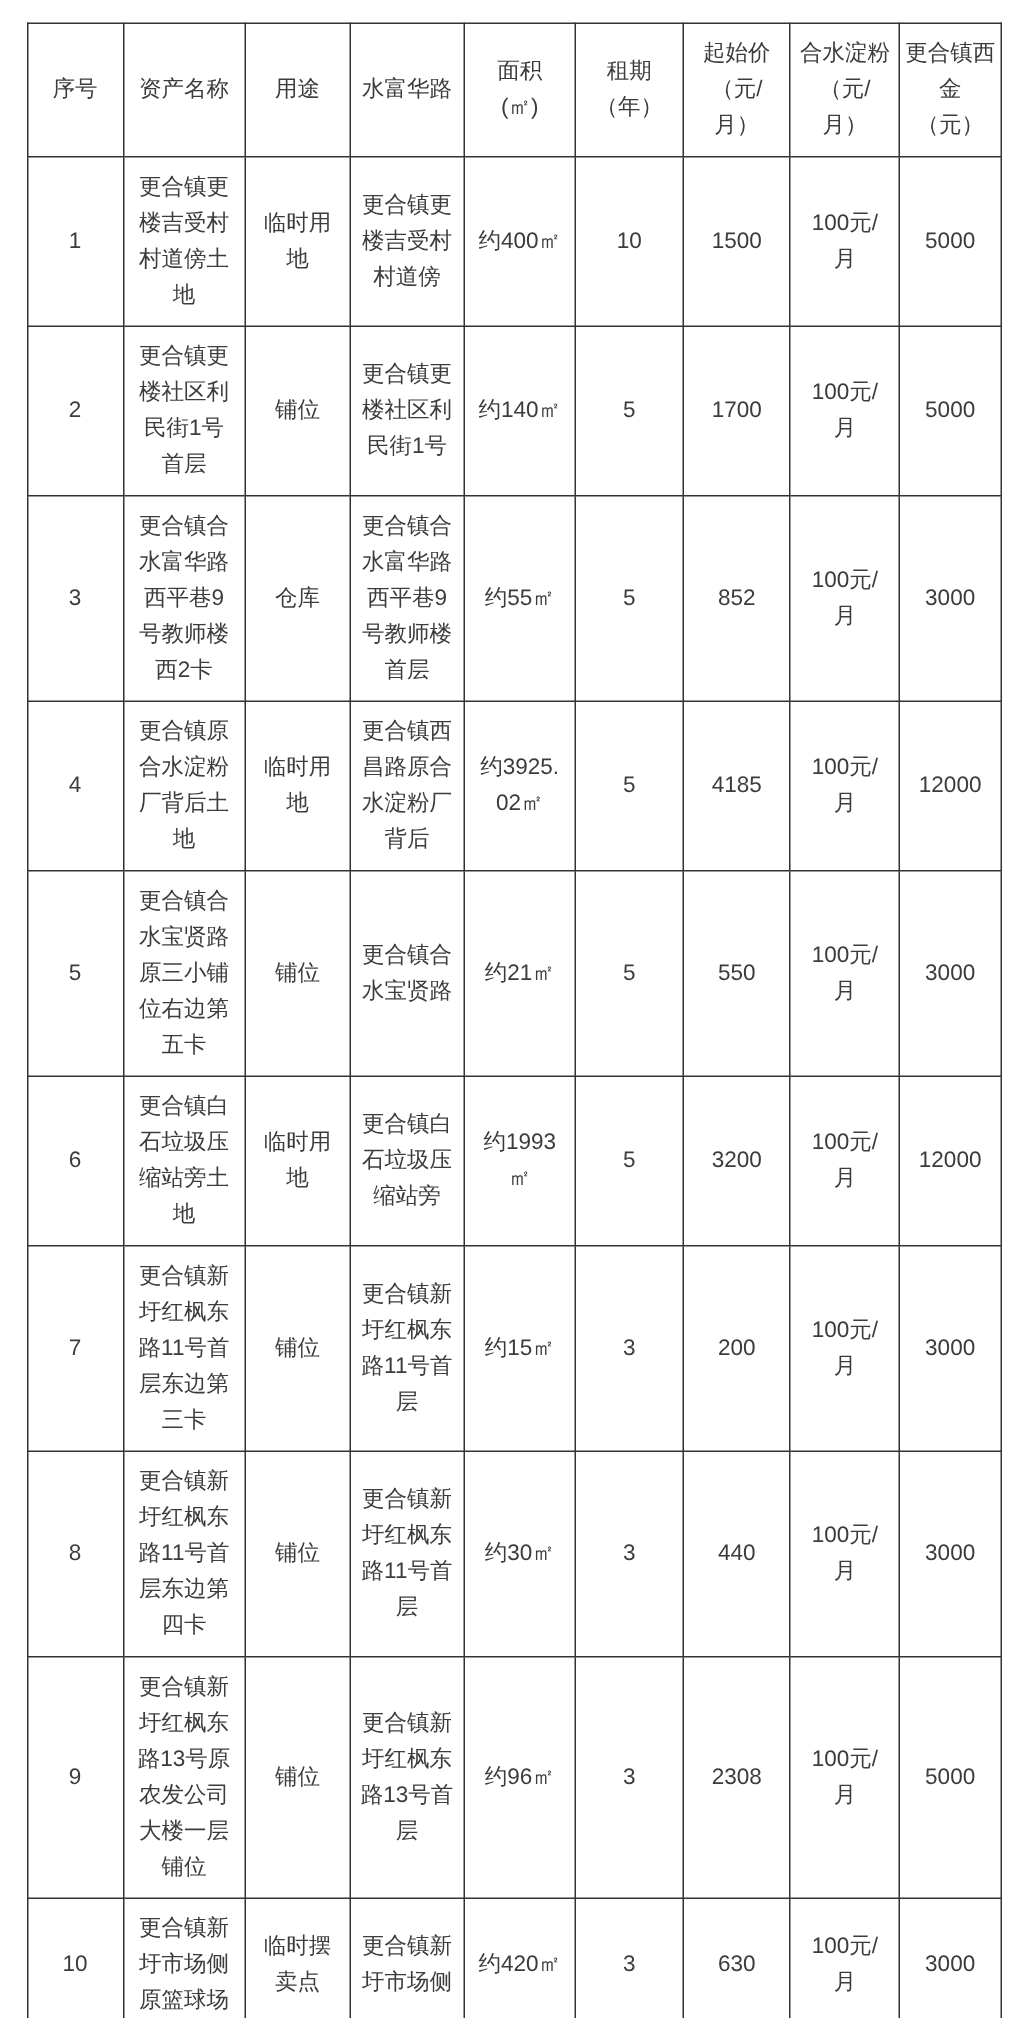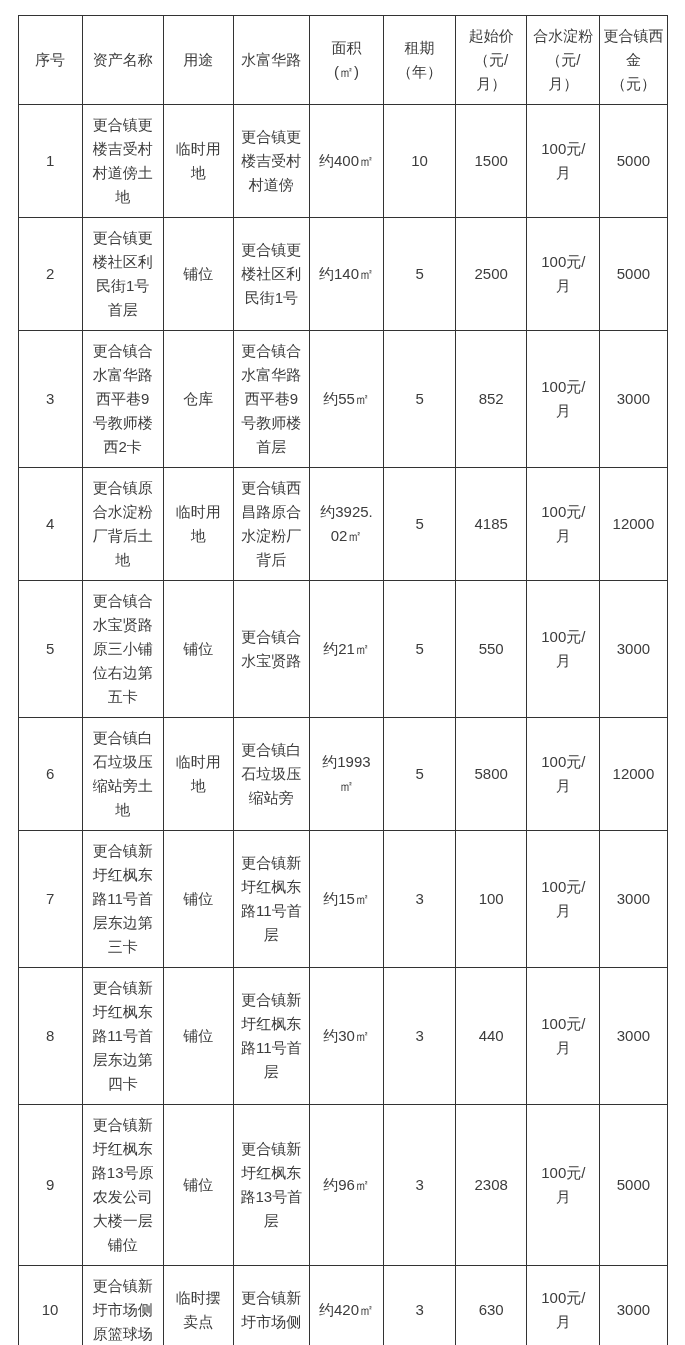--- a/index.html
+++ b/index.html
@@ -96,21 +96,21 @@
         <td>更合镇更
 楼社区利
 民街1号
 首层</td>
         <td>铺位</td>
         <td>更合镇更
 楼社区利
 民街1号</td>
         <td>约140㎡</td>
         <td>5</td>
-        <td>2500</td>
+        <td>1700</td>
         <td>100元/
 月</td>
         <td>5000</td>
       </tr>
       <tr>
         <td>3</td>
         <td>更合镇合
 水富华路
 西平巷9
 号教师楼
@@ -172,40 +172,40 @@
 缩站旁土
 地</td>
         <td>临时用
 地</td>
         <td>更合镇白
 石垃圾压
 缩站旁</td>
         <td>约1993
 ㎡</td>
         <td>5</td>
-        <td>5800</td>
+        <td>3200</td>
         <td>100元/
 月</td>
         <td>12000</td>
       </tr>
       <tr>
         <td>7</td>
         <td>更合镇新
 圩红枫东
 路11号首
 层东边第
 三卡</td>
         <td>铺位</td>
         <td>更合镇新
 圩红枫东
 路11号首
 层</td>
         <td>约15㎡</td>
         <td>3</td>
-        <td>100</td>
+        <td>200</td>
         <td>100元/
 月</td>
         <td>3000</td>
       </tr>
       <tr>
         <td>8</td>
         <td>更合镇新
 圩红枫东
 路11号首
 层东边第

